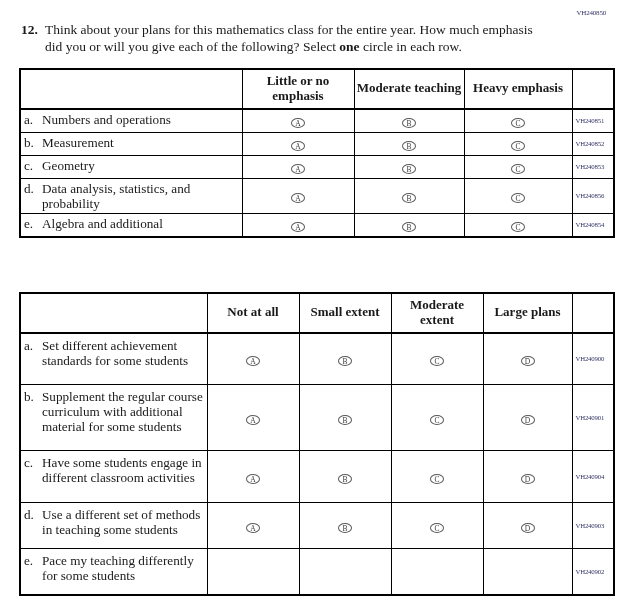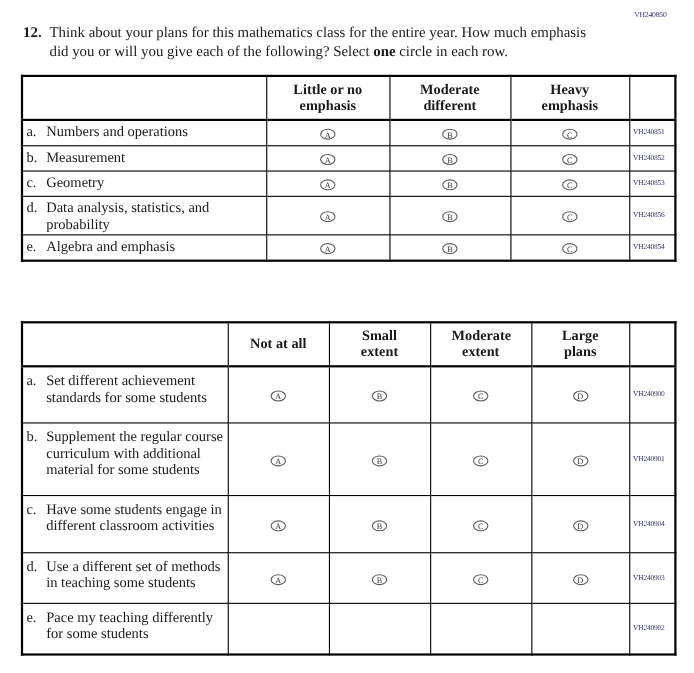--- a/index.html
+++ b/index.html
@@ -36,21 +36,21 @@
     border: 2px solid #000;
   }
   table.matrix th, table.matrix td { border: 1px solid #000; padding: 2px 3px; }
   table.matrix thead th {
     border-bottom: 2.5px solid #000;
     font-weight: bold;
     font-size: 13px;
     text-align: center;
     vertical-align: middle;
     line-height: 1.15;
-    padding: 4px 19px;
+    padding: 4px 0;
   }
   #q12-table thead th { height: 40px; }
   #q13-table thead th { height: 34px; }
 
   td.stub { font-size: 13.2px; vertical-align: top; padding: 2px 4px 2px 3px; }
   .stub-flex { display: flex; line-height: 1.14; }
   .row-letter { width: 18px; flex: 0 0 18px; }
   .row-label { flex: 1; font-family: Liberation Serif, serif; }
 
   td.opt-cell { text-align: center; vertical-align: middle; }
@@ -103,21 +103,21 @@
       <col style="width:222px">
         <col style="width:112px">
         <col style="width:110px">
         <col style="width:108px">
         <col style="width:42px">
     </colgroup>
     <thead>
       <tr>
         <th></th>
         <th>Little or no emphasis</th>
-        <th>Moderate different</th>
+        <th>Moderate teaching</th>
         <th>Heavy emphasis</th>
         <th></th>
       </tr>
     </thead>
     <tbody>
       <tr class="single">
         <td class="stub">
             <span class="stub-flex">
               <span class="row-letter">a.</span>
               <span class="row-label">Numbers and operations</span>
@@ -161,21 +161,21 @@
           </td>
         <td class="opt-cell"><span class="oval">A</span></td>
         <td class="opt-cell"><span class="oval">B</span></td>
         <td class="opt-cell"><span class="oval">C</span></td>
         <td class="code-cell">VH240856</td>
       </tr>
       <tr class="single">
         <td class="stub">
             <span class="stub-flex">
               <span class="row-letter">e.</span>
-              <span class="row-label">Algebra and emphasis</span>
+              <span class="row-label">Algebra and additional</span>
             </span>
           </td>
         <td class="opt-cell"><span class="oval">A</span></td>
         <td class="opt-cell"><span class="oval">B</span></td>
         <td class="opt-cell"><span class="oval">C</span></td>
         <td class="code-cell">VH240854</td>
       </tr>
     </tbody>
   </table>
 

